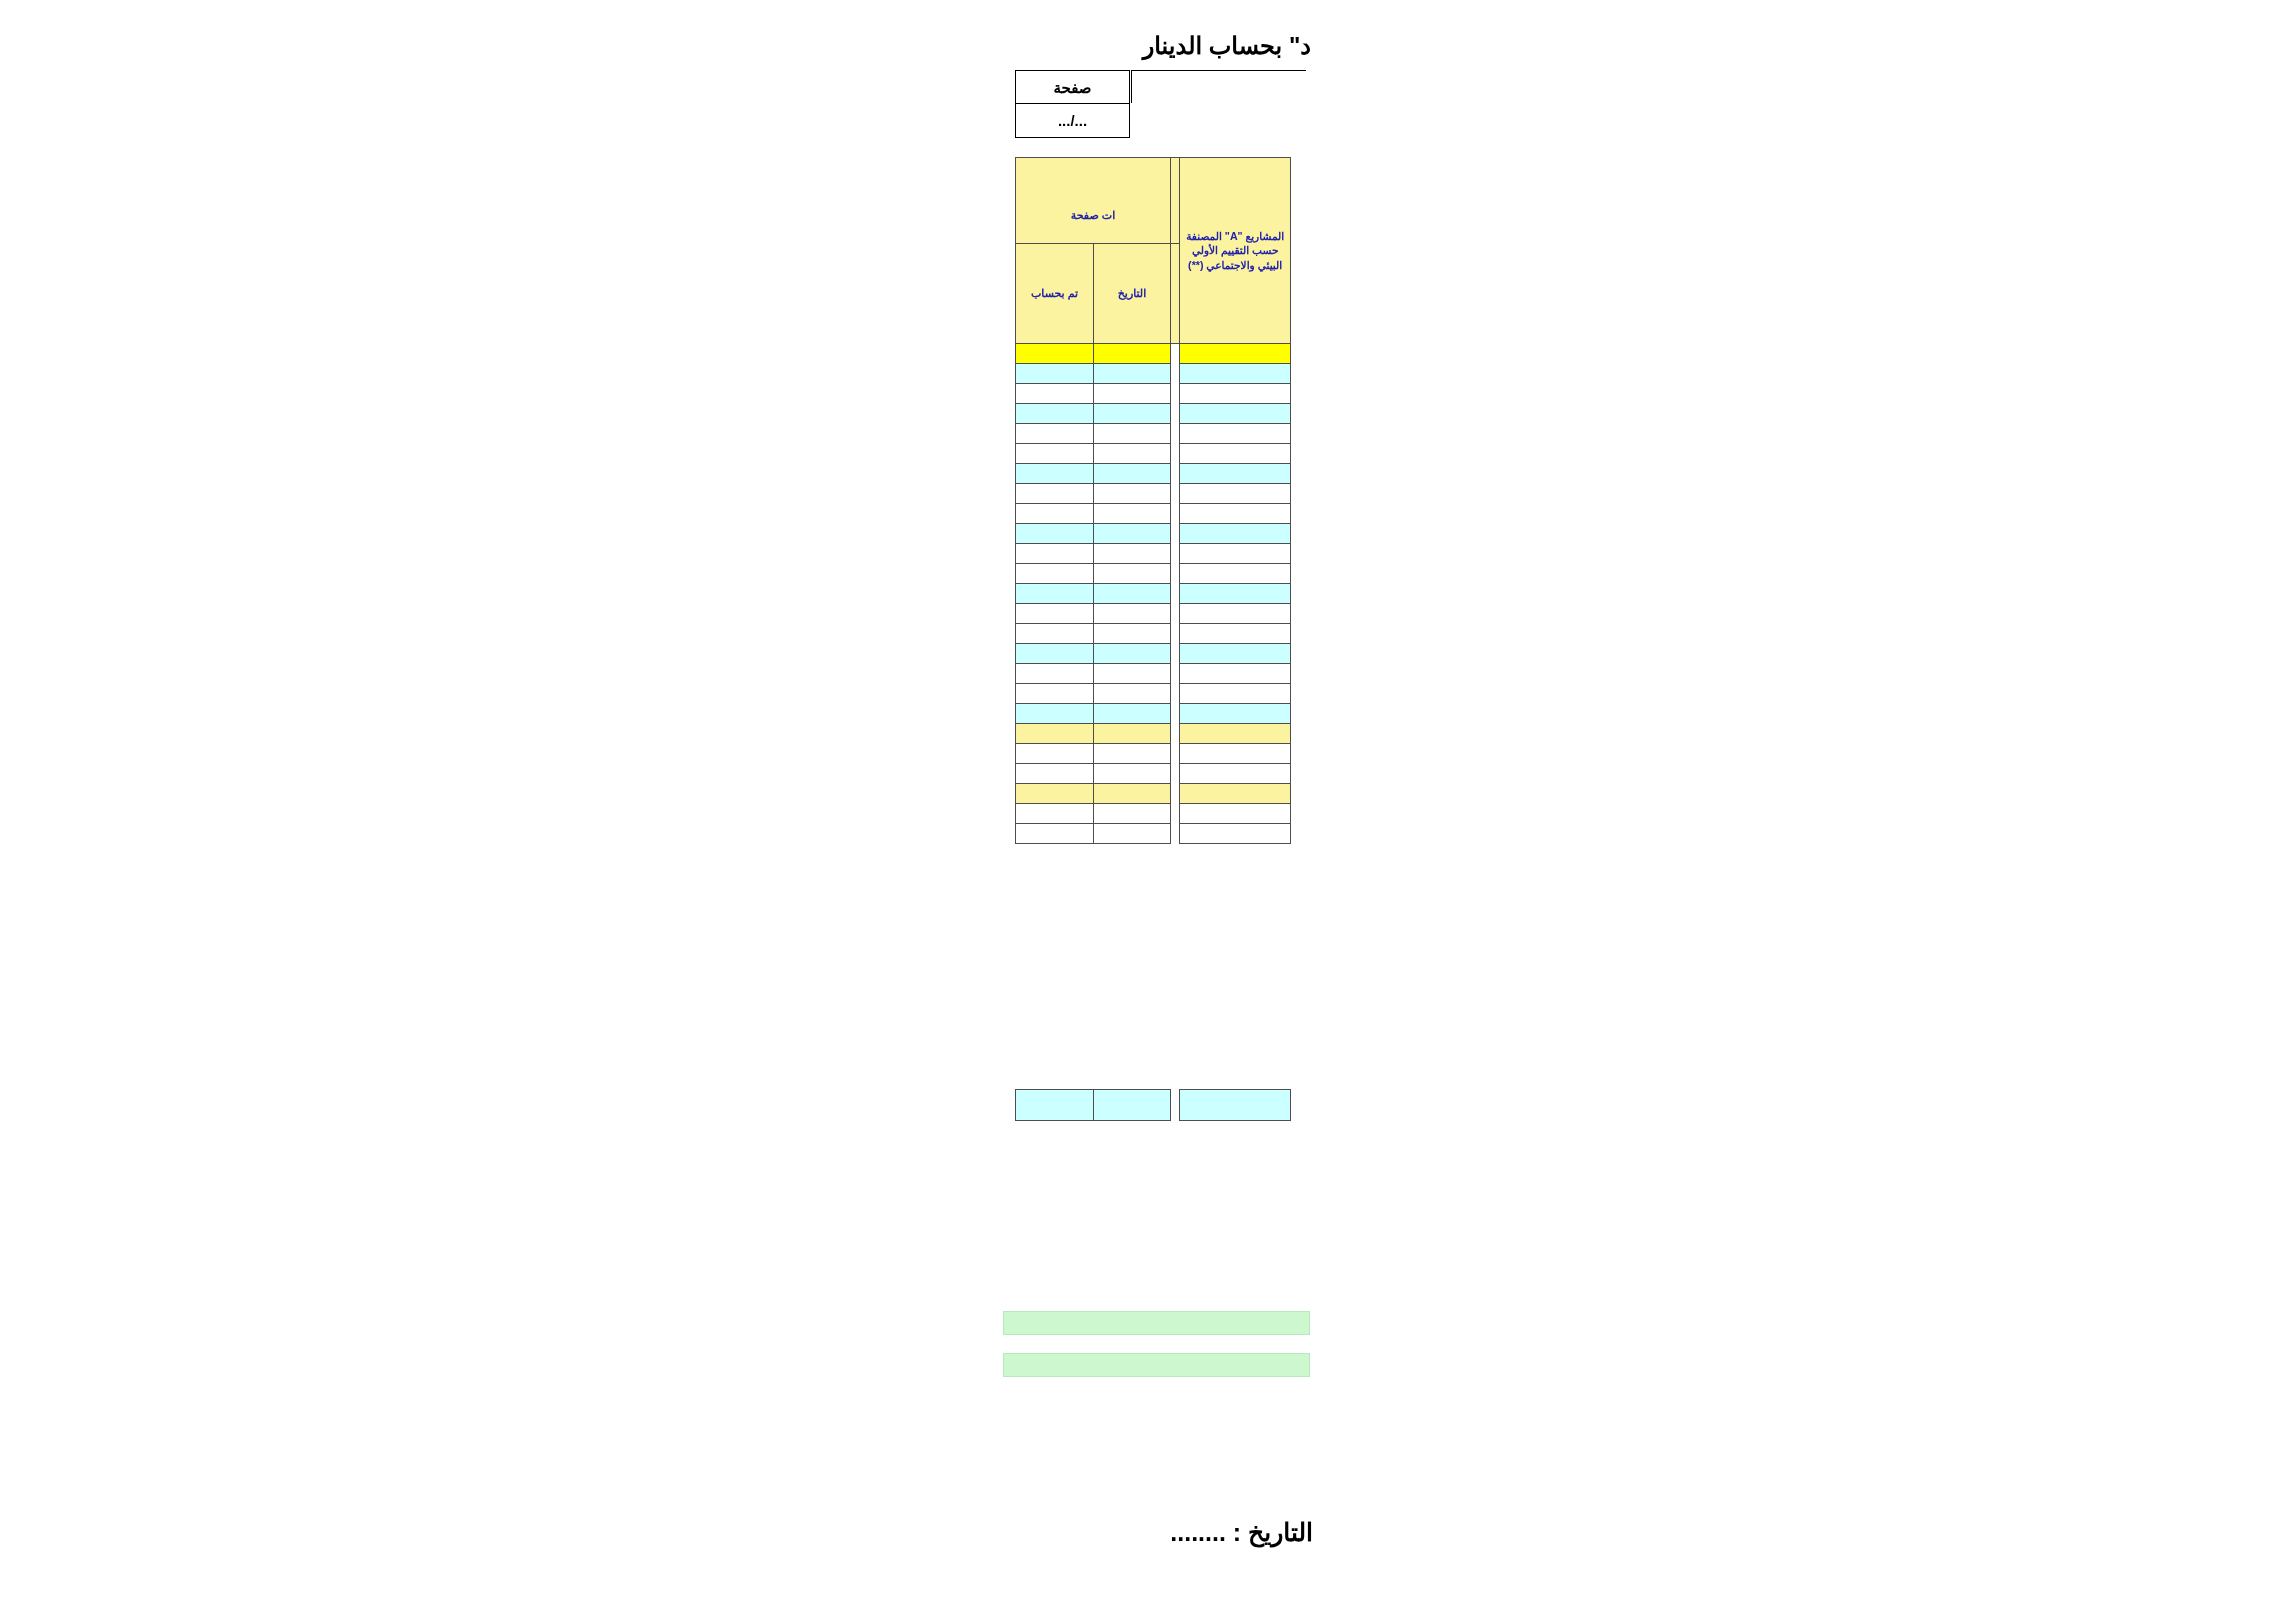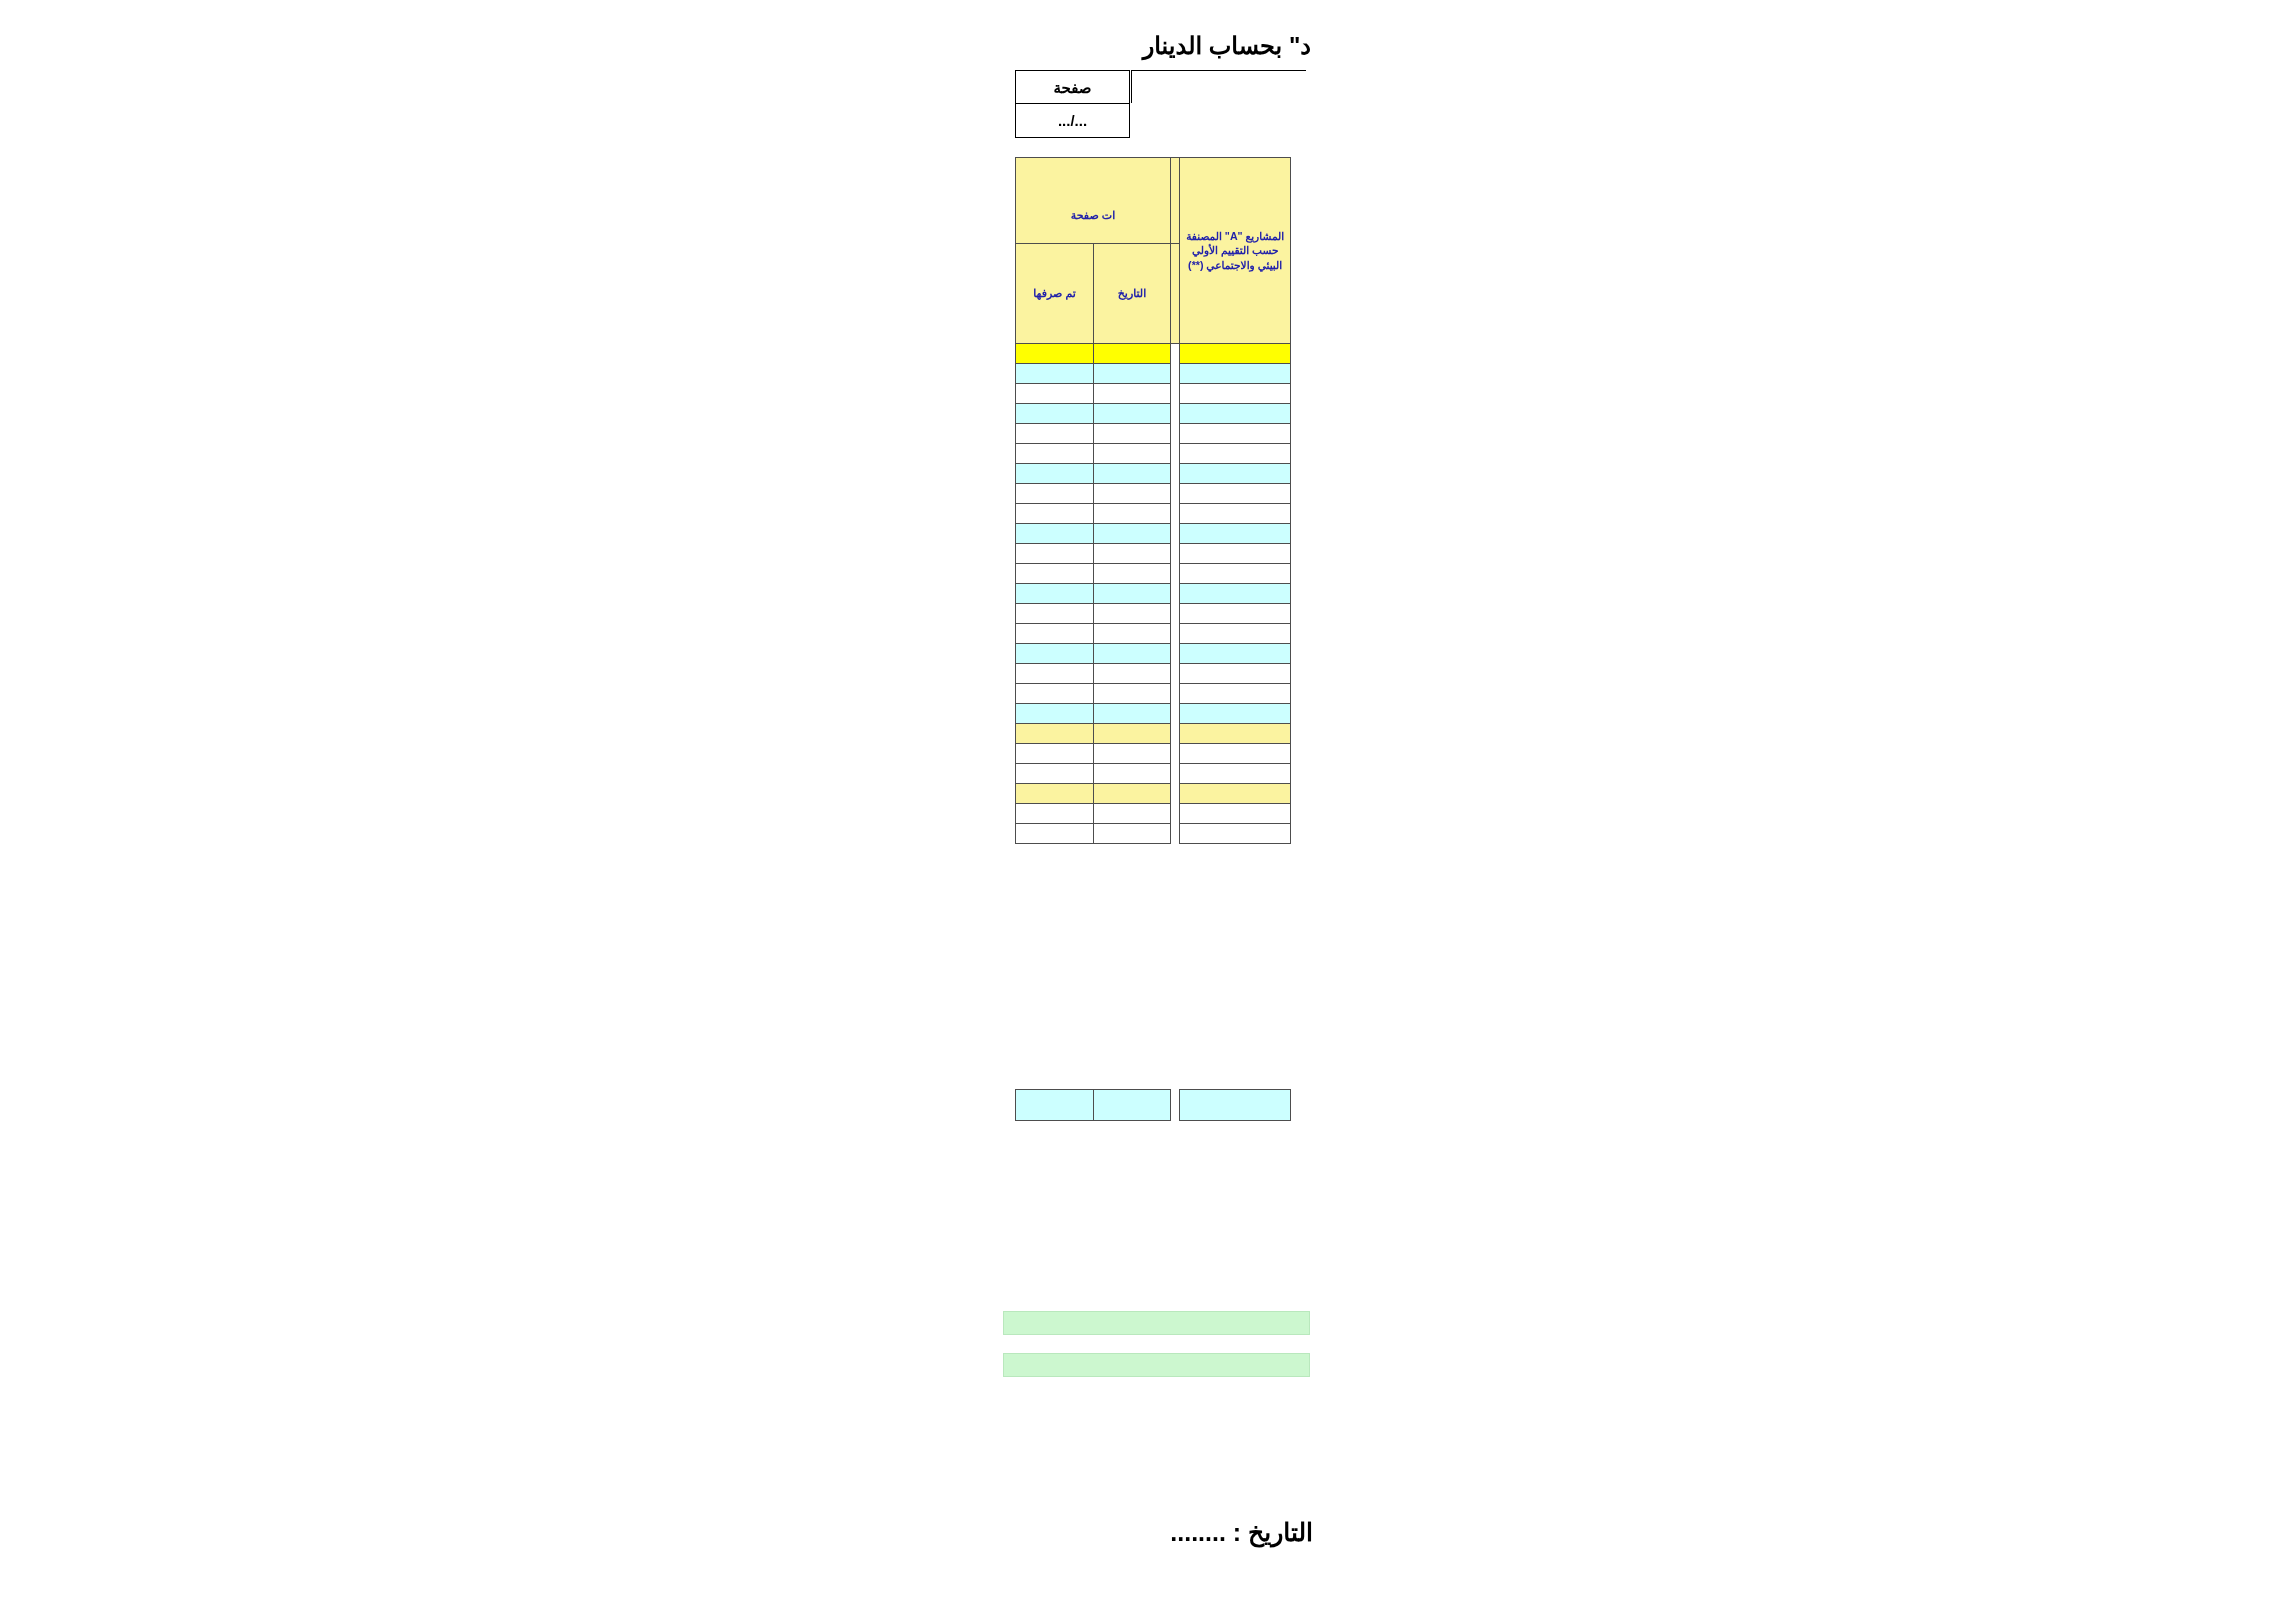--- a/index.html
+++ b/index.html
@@ -174,21 +174,21 @@
     </tr>
 
     <tr>
       <td class="hdr-yellow-plain" style="height:55px;border-right:none;border-top:none;"></td>
       <td colspan="2" class="hdr-sub" style="height:55px;border-top:none;">ات صفحة</td>
     </tr>
 
     <tr>
       <td class="hdr-yellow-plain" style="height:100px;border-right:none;"></td>
       <td class="hdr-sub" style="height:100px;">التاريخ</td>
-      <td class="hdr-sub" style="height:100px;">تم صرفها</td>
+      <td class="hdr-sub" style="height:100px;">تم بحساب</td>
     </tr>
   </tbody>
   <tbody id="data-rows">
       <tr class="row-yellow">
         <td class="cell-h22"></td>
         <td class="cell-h22" style="border: none; background: rgb(255, 255, 255);"></td>
         <td class="cell-h22"></td>
         <td class="cell-h22"></td>
       </tr>
       <tr class="row-cyan">

